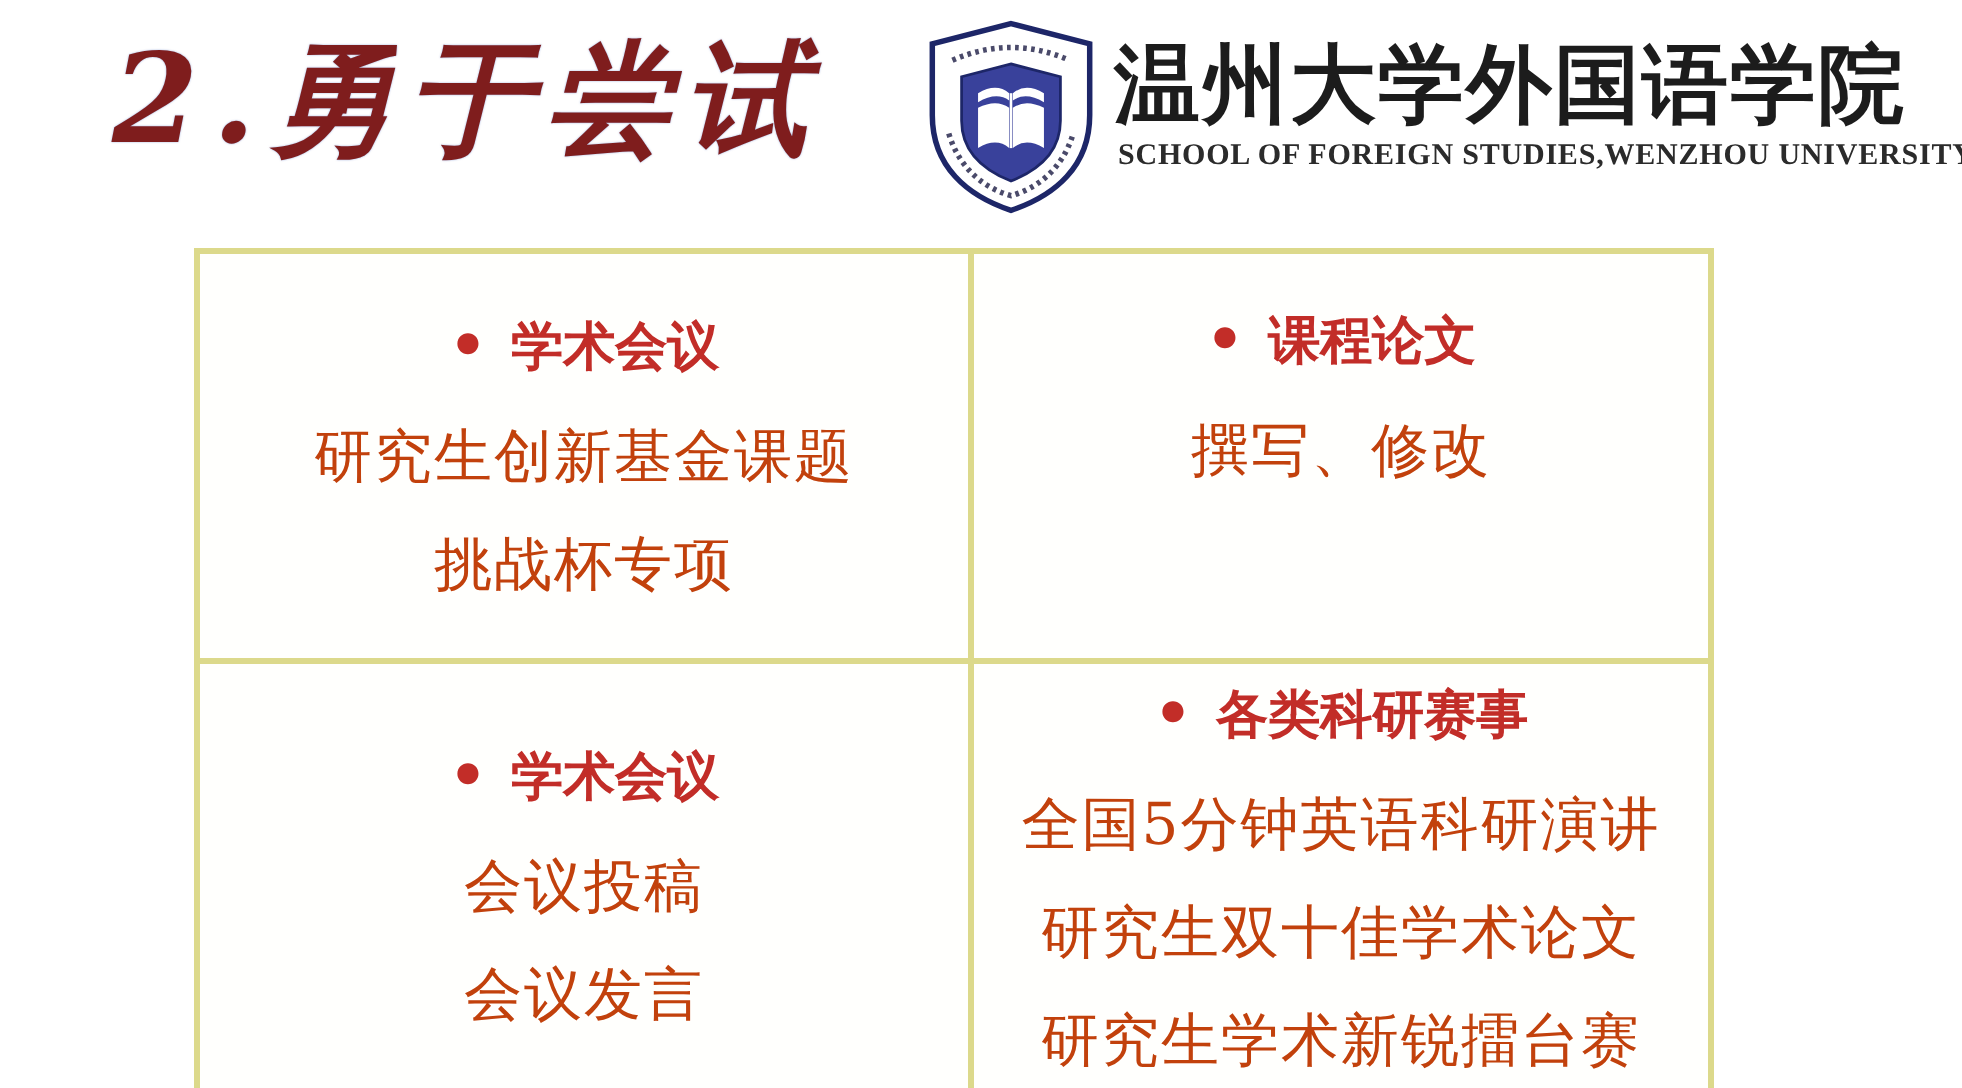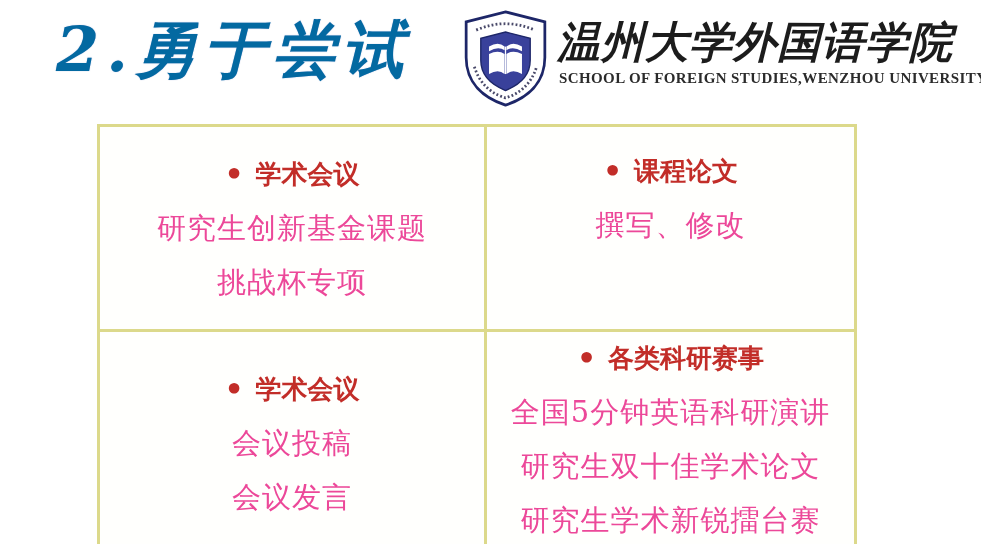--- a/index.html
+++ b/index.html
@@ -13,21 +13,21 @@
 
   
   .slide-title {
     position: absolute;
     left: 56px;
     top: 8px;
     font-size: 62px;
     font-weight: bold;
     font-style: italic;
     letter-spacing: 7px;
-    color: #0369a1;
+    color: #7f1d1d;
     text-shadow: 0 0 1px rgba(59,92,184,.55);
     white-space: nowrap;
   }
 
   
   .logo-group {
     position: absolute;
     left: 459px;
     top: 8px;
     width: 500px;
@@ -39,21 +39,20 @@
     top: 2px;
     width: 93px;
     height: 97px;
   }
   .logo-cn {
     position: absolute;
     left: 98px;
     top: 6px;
     width: 395px;
     font-size: 43px;
-    font-style: italic;
     font-weight: bold;
     color: #1c1c1c;
     letter-spacing: 1px;
     white-space: nowrap;
     font-family: "DejaVu Serif", serif;
   }
   .logo-en {
     position: absolute;
     left: 100px;
     top: 62px;
@@ -97,21 +96,21 @@
   }
   .bullet {
     font-size: 30px;
     margin-right: 12px;
     line-height: 38px;
   }
   .cell-line {
     font-size: 29px;
     line-height: 40px;
     margin-bottom: 14px;
-    color: #ec4899;
+    color: #c2410c;
     letter-spacing: 1px;
     white-space: nowrap;
   }
   .cell-1 { padding-top: 28px; }
   .cell-2 { padding-top: 25px; }
   .cell-3 { padding-top: 38px; }
   .cell-4 { padding-top: 7px;  }
 </style>
 </head>
 <body>

